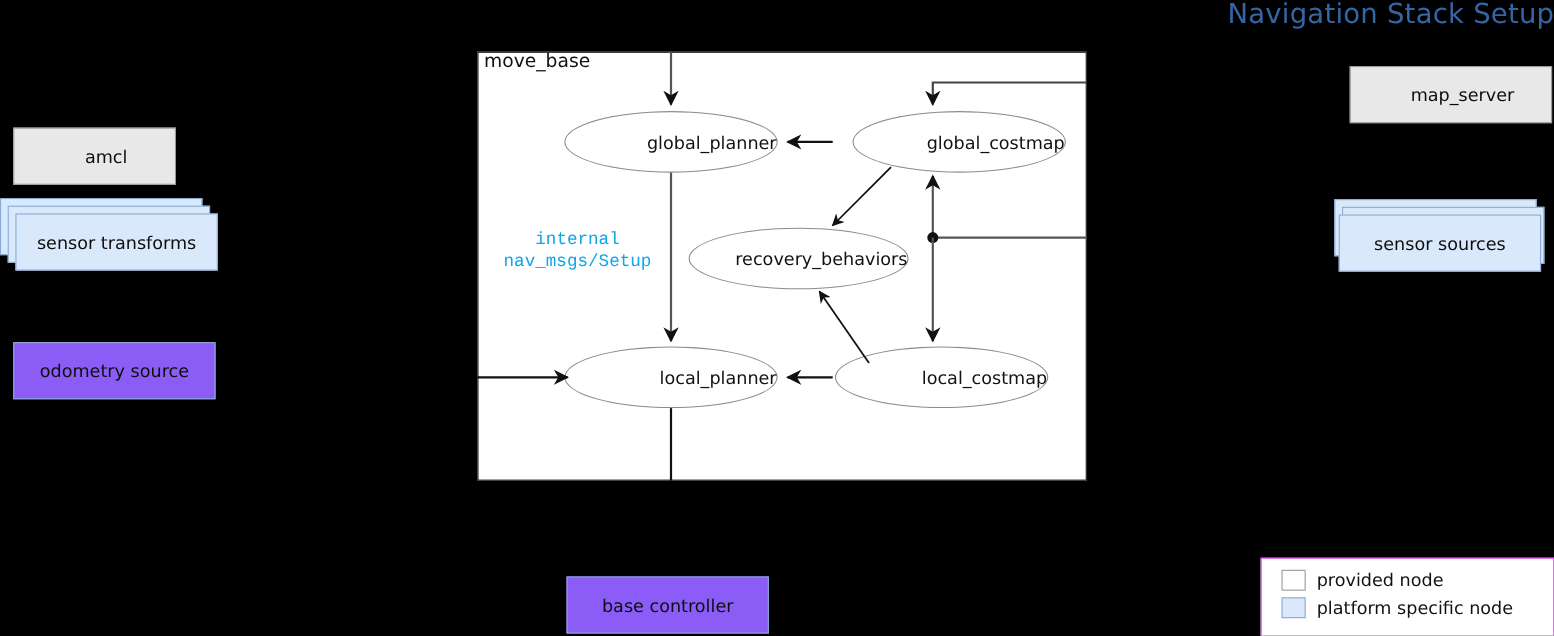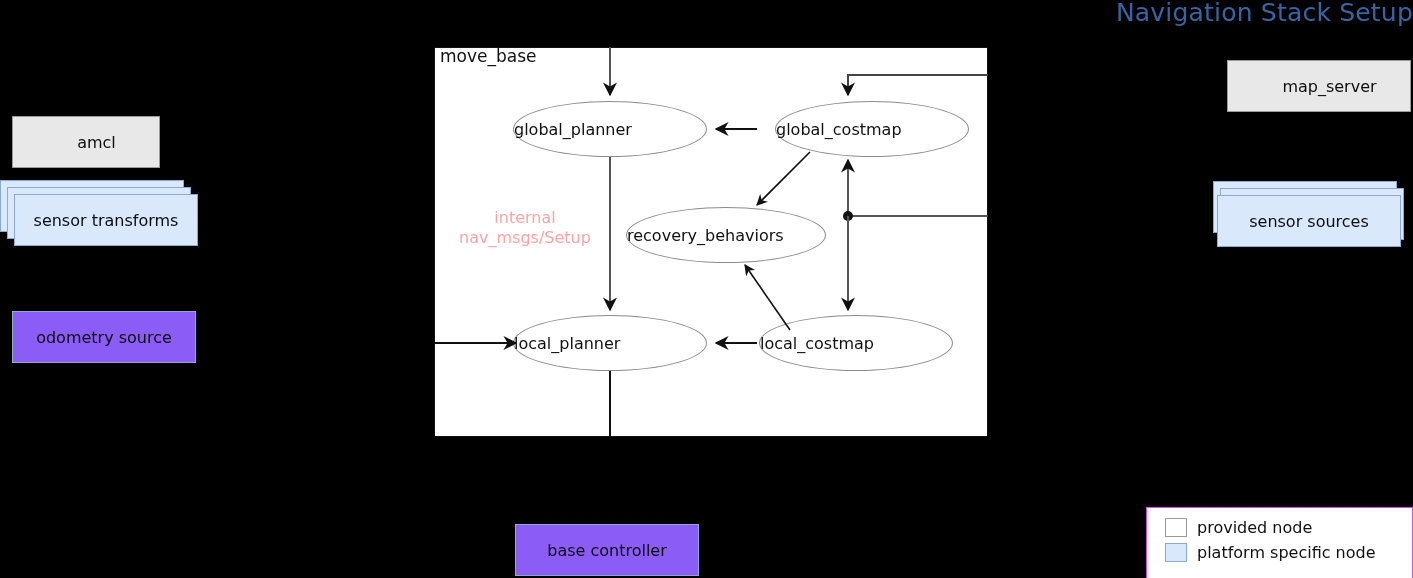--- a/index.html
+++ b/index.html
@@ -45,28 +45,28 @@
   #move-base-label{
     position:absolute;left:440px;top:46px;
     font-size:17px;color:#111;white-space:nowrap;
   }
 
   
   .ell{
     position:absolute;box-sizing:border-box;
     border:1px solid #8c8c8c;border-radius:50%;
     background:#ffffff;
-    display:flex;align-items:center;justify-content:flex-start;
+    display:flex;align-items:center;justify-content:flex-end;
     font-size:16px;color:#111;white-space:nowrap;
   }
 
   
   #internal-label{
     position:absolute;left:455px;top:208px;width:140px;
-    text-align:center;font-size:16px;color:#fca5a5;line-height:20px;
+    text-align:center;font-size:16px;color:#0ea5e9;line-height:20px;font-family:Liberation Mono, monospace;
   }
 
   
   #edges{position:absolute;left:0;top:0;width:1413px;height:578px;
          pointer-events:none;}
 
   
   #legend{
     position:absolute;left:1146px;top:507px;width:267px;height:91px;
     background:#ffffff;border:1px solid #d946ef;box-sizing:border-box;

